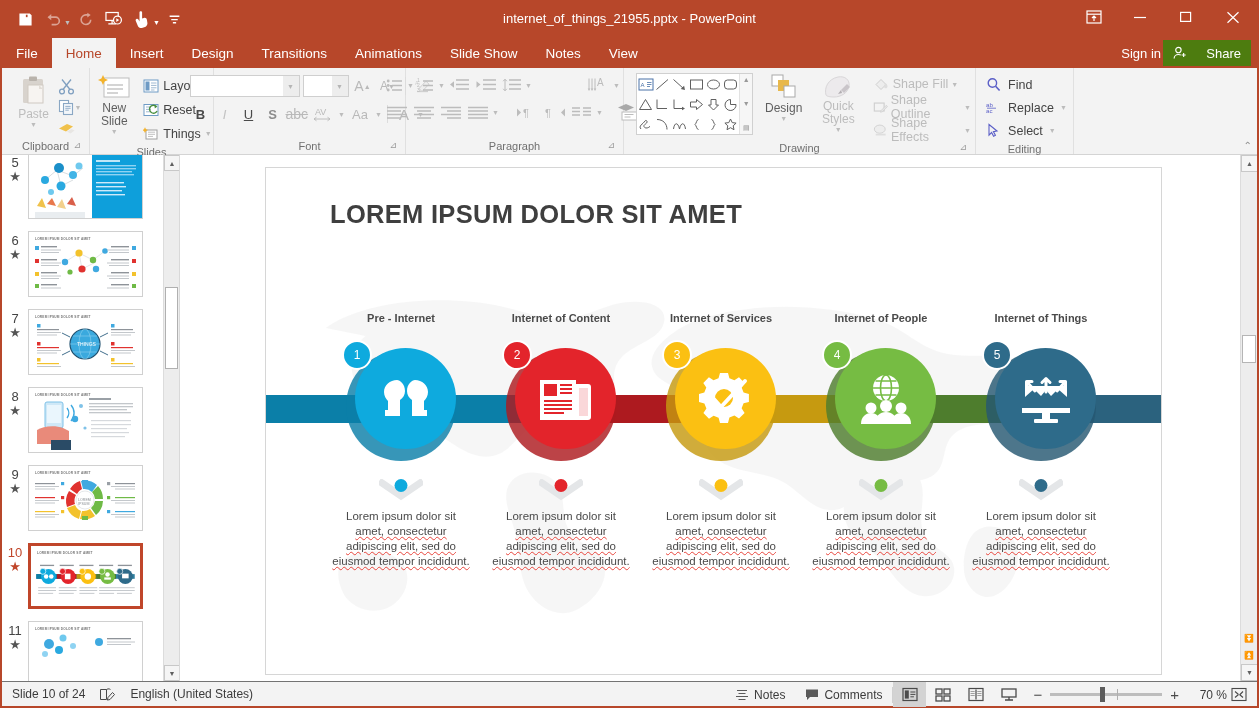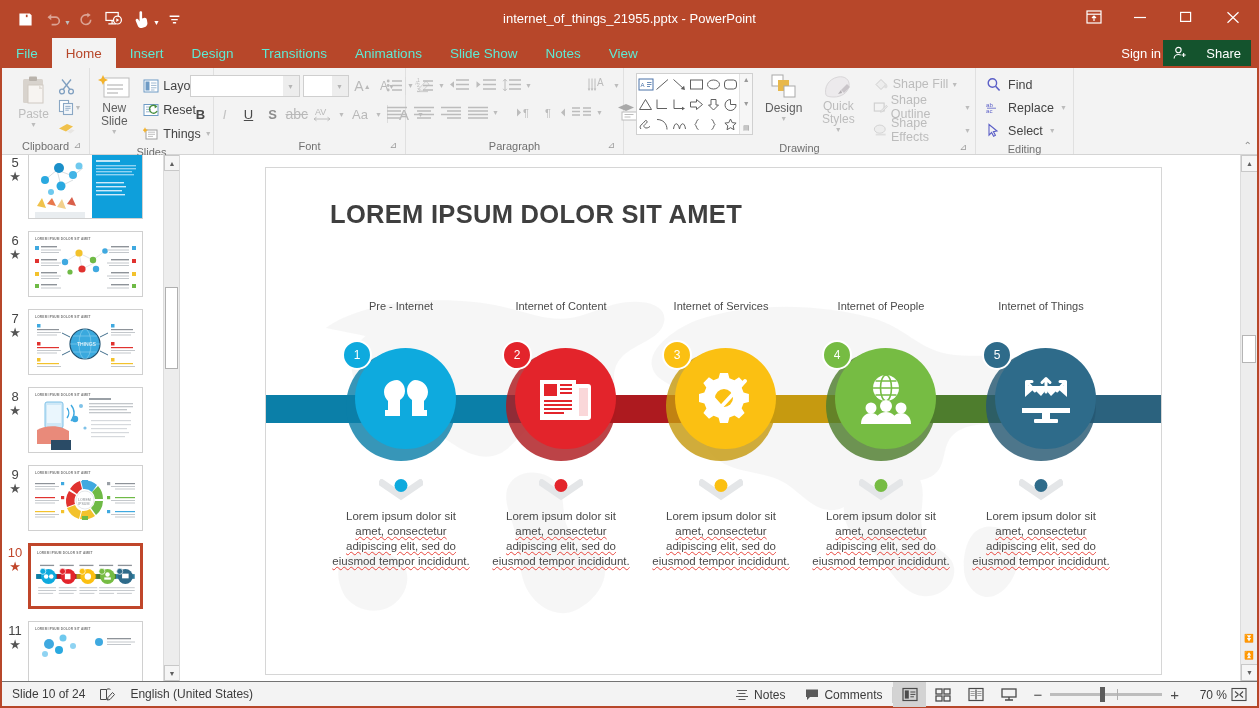--- a/index.html
+++ b/index.html
@@ -21,29 +21,29 @@
   .qat-caret { font-size: 7px; color: #ffffff; margin-left: -4px; margin-top: 6px; }
   .qat-caret.dim { color: #dba394; }
   .win-title { position: absolute; left: 0; right: 0; top: 0; height: 38px; line-height: 38px;
                text-align: center; color: #ffffff; font-size: 13px; }
   .wincontrols { position: absolute; right: 0; top: 0; height: 34px; display: flex; align-items: center; }
   .wc { width: 46px; height: 34px; display: flex; align-items: center; justify-content: center; color: #fff; }
   .wc.close { width: 48px; }
 
   
   .tabrow { position: relative; height: 30px; background: #b7472a; flex: none; display: flex; align-items: stretch; }
-  .tab { padding: 0 14px; display: flex; align-items: center; color: #5eead4; font-size: 13.5px; }
+  .tab { padding: 0 14px; display: flex; align-items: center; color: #ffffff; font-size: 13.5px; }
   .tab.file { background: #b7472a; }
   .tab.active { background: #f3f3f3; color: #b7472a; }
   .tellme { display: flex; align-items: center; gap: 6px; color: #ffffff; font-size: 13.5px; padding-left: 14px; }
   .bulb { color: #ffe08a; font-size: 14px; }
   .signin { position: absolute; right: 96px; top: 0; height: 30px; display: flex; align-items: center;
             color: #fff; font-size: 13px; }
   .share { position: absolute; right: 6px; top: 2px; height: 26px; padding: 0 10px; display: flex;
-           align-items: center; gap: 19px; background: #14532d; color: #fff; font-size: 13px; }
+           align-items: center; gap: 19px; background: #4d7c0f; color: #fff; font-size: 13px; }
 
   
   .ribbon { position: relative; height: 87px; background: #f3f3f3; border-bottom: 1px solid #d4d4d4;
             flex: none; display: flex; align-items: stretch; }
   .rgroup { position: relative; display: flex; flex-direction: column; align-items: center;
             border-right: 1px solid #e0e0e0; padding: 3px 4px 0 4px; }
   .rgroup:last-child { border-right: none; }
   .rgroup-body { flex: 1; display: flex; align-items: flex-start; padding-top: 2px; }
   .rgroup-label { height: 15px; line-height: 15px; font-size: 11px; color: #707070; width: 100%;
                   text-align: center; position: relative; }
@@ -123,21 +123,21 @@
   .tp-thumbbar { position: absolute; left: 1px; width: 13px; background: #cdcdcd; }
 
   
   .canvaspane { flex: 1; position: relative; background: #ffffff; overflow: hidden; }
   .slide { position: absolute; left: 86px; top: 13px; width: 895px; height: 506px; background: #fff;
            box-shadow: 0 0 0 1px #d6d6d6; overflow: hidden; }
   .worldmap { position: absolute; left: 0; top: 60px; width: 100%; height: 440px; opacity: .55; }
   .slide-title { position: absolute; left: 64px; top: 32px; font-size: 25.5px; font-weight: bold;
                  color: #3f3f3f; letter-spacing: .3px; }
 
-  .step-label { position: absolute; top: 132px; font-size: 11px; font-weight: normal; color: #4a4a4a;
+  .step-label { position: absolute; top: 144px; font-size: 11px; font-weight: bold; color: #4a4a4a;
                 text-align: right; transform: translateX(-50%); white-space: nowrap; }
   .connector { position: absolute; top: 227px; height: 28px; }
   .node { position: absolute; top: 180px; width: 110px; height: 110px; transform: translateX(-50%); }
   .node .shadow { position: absolute; left: 0; top: 3px; width: 110px; height: 110px; border-radius: 50%;
                   opacity: .82; }
   .node .disc { position: absolute; left: 9px; top: 0; width: 101px; height: 101px; border-radius: 50%;
                 display: flex; align-items: center; justify-content: center; }
   .badge { position: absolute; left: -4px; top: -8px; width: 30px; height: 30px; border-radius: 50%;
            border: 2px solid #ffffff; display: flex; align-items: center; justify-content: center;
            color: #fff; font-size: 12px; z-index: 4; }

